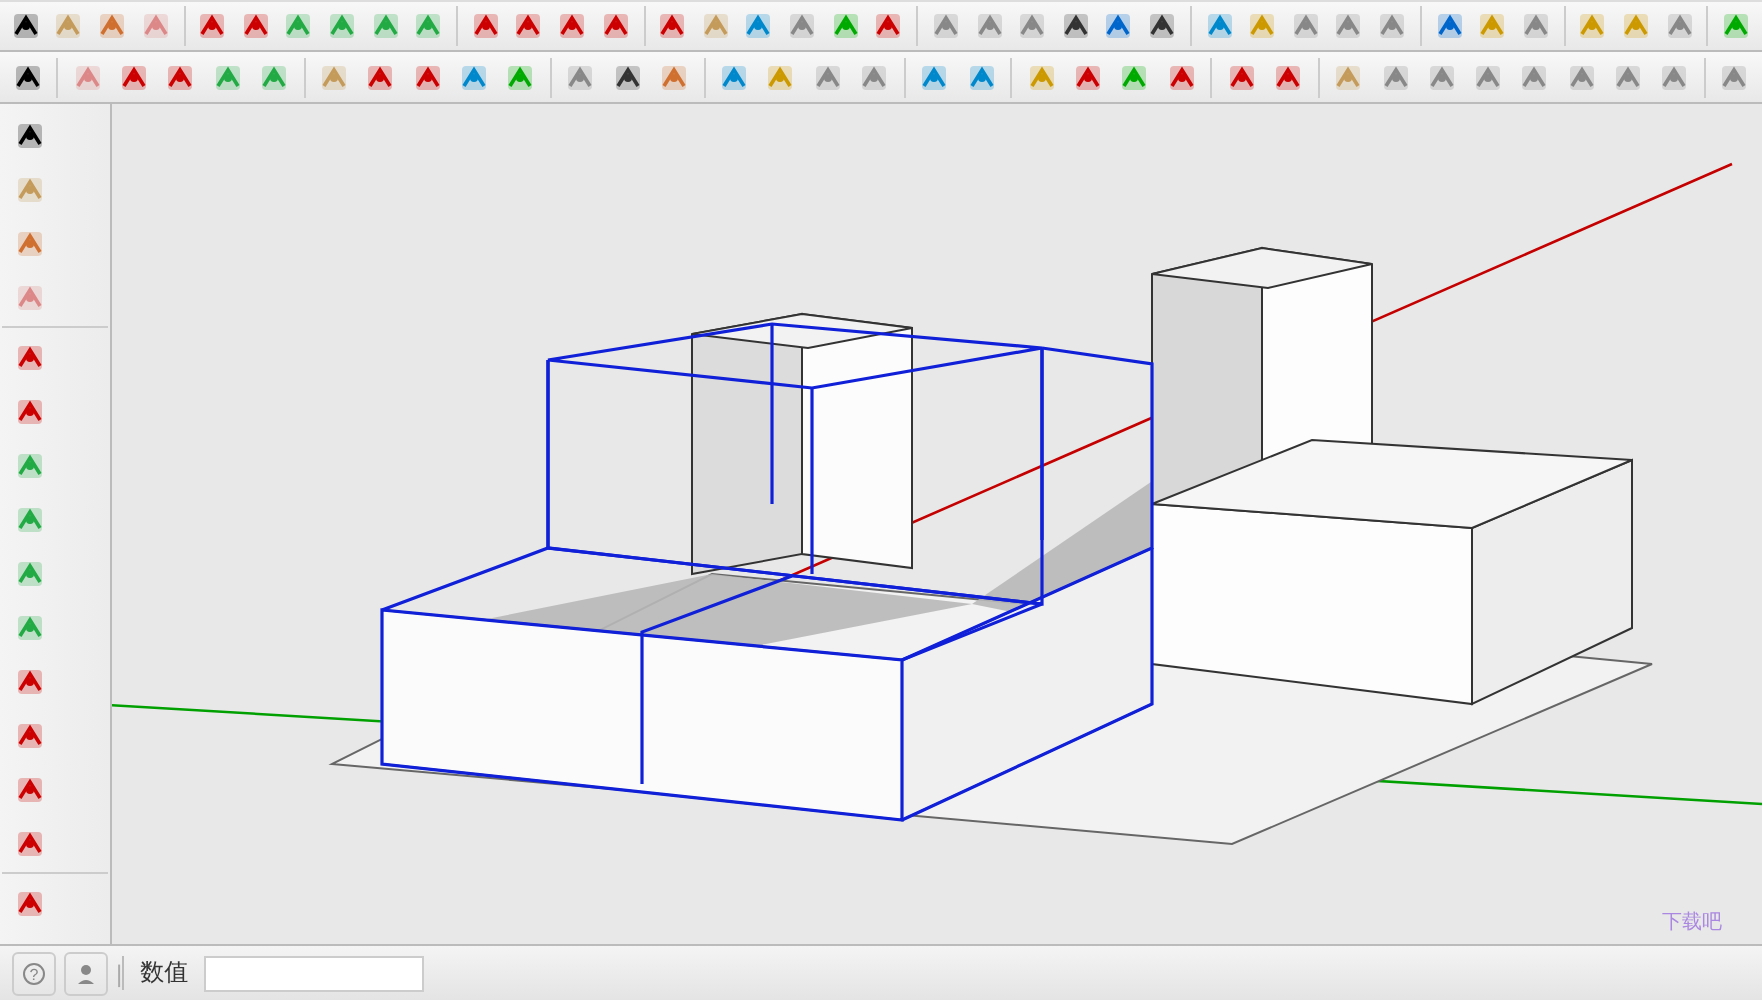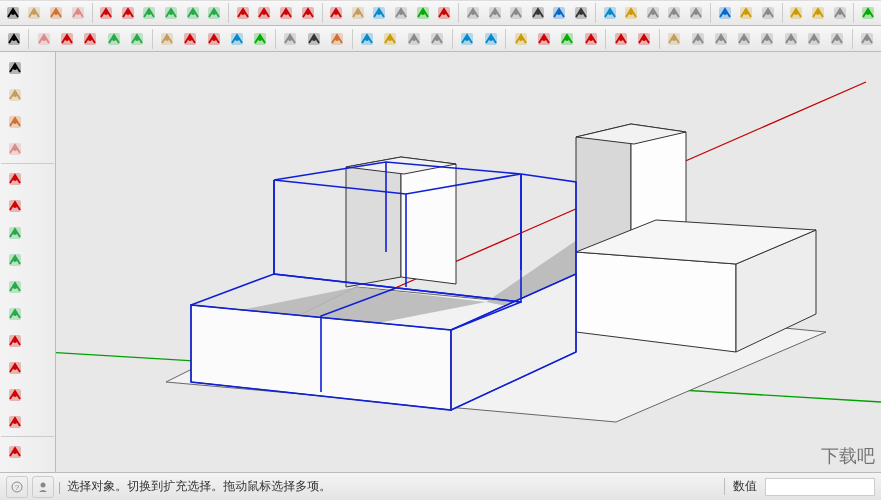--- a/index.html
+++ b/index.html
@@ -10,21 +10,21 @@
 .sep{width:1px;height:20px;background:#ccc;margin:0 3px}
 svg{display:block}
 .sidebar{position:absolute;left:0;top:52px;width:56px;height:420px;background:linear-gradient(90deg,#f4f4f4,#ececec);border-right:1px solid #bbb;display:flex;flex-wrap:wrap;align-content:flex-start;padding:2px 1px}
 .sidebar .btn{width:25px;height:25px;margin:1px}
 .sidebar .sbrk{width:100%;height:1px;background:#ccc;margin:1px 0}
 .canvas{position:absolute;left:56px;top:52px;right:0;height:420px;background:#e8e8e8;overflow:hidden}
 .status{position:absolute;left:0;bottom:0;right:0;height:28px;background:linear-gradient(#f4f4f4,#e4e4e4);border-top:1px solid #bbb;display:flex;align-items:center;padding:0 6px;font-size:12px;color:#333}
 .status .sbtn{width:22px;height:22px;border:1px solid #ccc;border-radius:3px;margin-right:4px;display:flex;align-items:center;justify-content:center}
 .status .stxt{flex:1;padding:0 6px}
 .status .sfield{border-left:1px solid #bbb;padding:0 8px}
-.wm{position:absolute;right:6px;bottom:32px;color:#000000;font-size:18px;opacity:.5}
+.wm{position:absolute;right:20px;bottom:32px;color:#6d28d9;font-size:10px;opacity:.5}
 </style>
 </head>
 <body>
 
 <div class="tbar row1" id="tb1">
     <div class="btn">
       <svg width="16" height="16">
         <rect x="2" y="2" width="12" height="12" rx="2" fill="#000" opacity=".25"></rect>
         <path d="M3 12 L8 4 L13 12" stroke="#000" stroke-width="1.8" fill="none"></path>
         <circle cx="8" cy="8" r="2" fill="#000"></circle>
@@ -741,18 +741,17 @@
         <text x="6" y="9" text-anchor="middle" font-size="8" fill="#888">?</text>
       </svg>
     </div>
   <div class="sbtn">
       <svg width="12" height="12">
         <circle cx="6" cy="4" r="2.5" fill="#888"></circle>
         <path d="M2 11 Q6 7 10 11" fill="#888"></path>
       </svg>
     </div>
   <span style="color:#aaa">|</span>
-  <div class="stxt">选择对象。切换到扩充选择。拖动鼠标选择多项。</div>
   <div class="sfield">数值</div>
   <div class="sfield" style="width:110px;background:#fff;border:1px solid #ccc;height:18px"></div>
 </div>
 
 <div class="wm">下载吧</div>
 
 </body></html>

